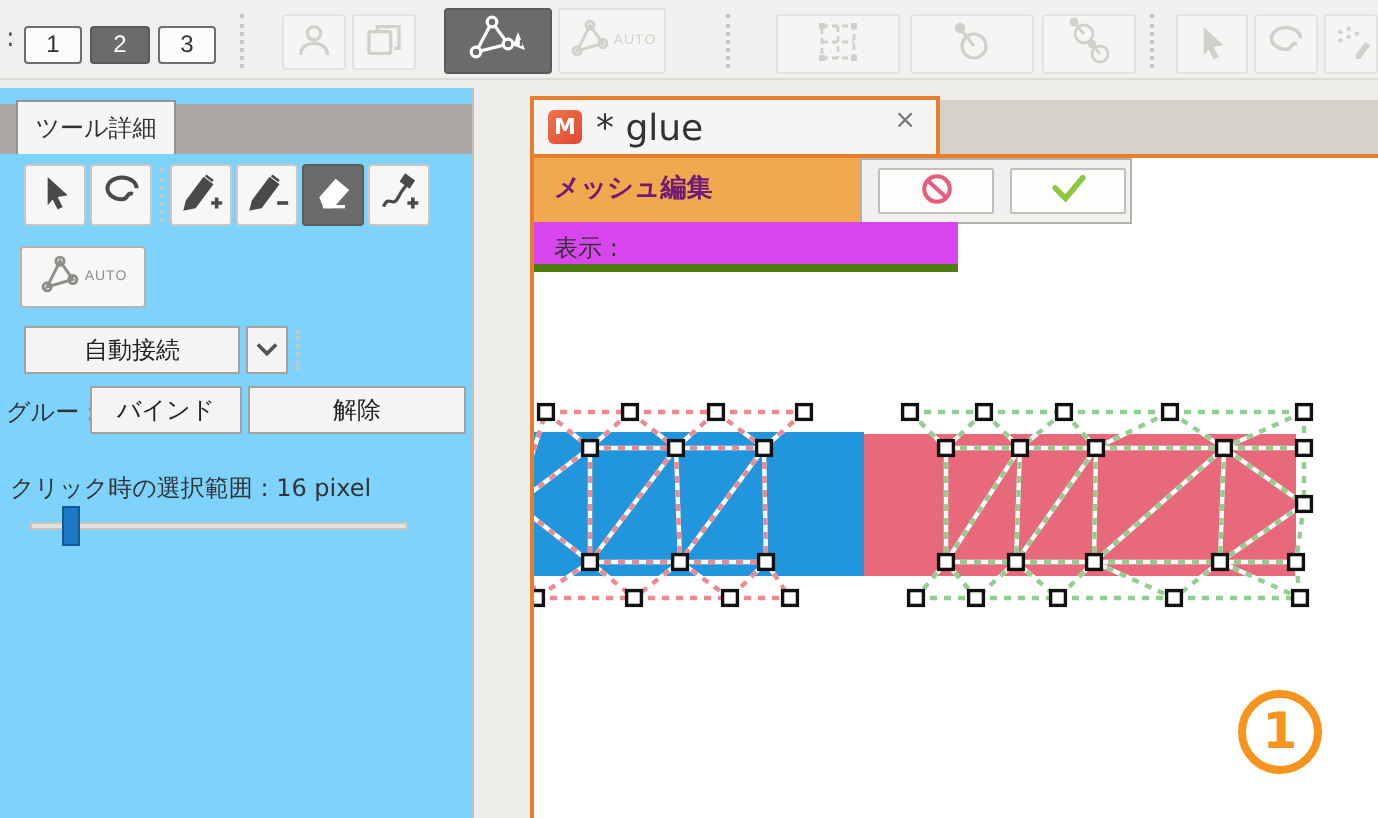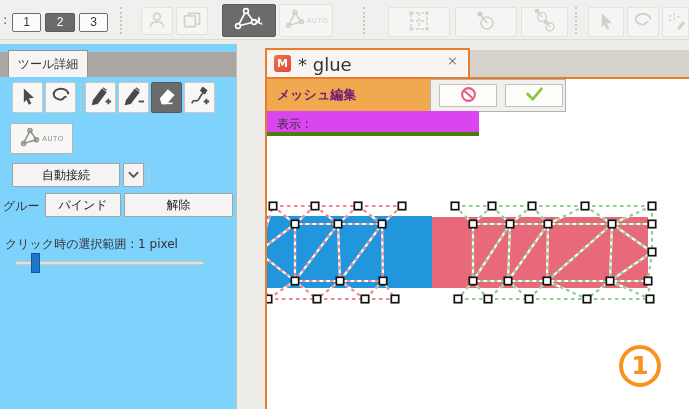--- a/index.html
+++ b/index.html
@@ -270,21 +270,21 @@
             <path d="M1 1 l5 5 5 -5"></path>
           </svg>
       </span>
     </button>
     <div class="pvsep" style="left:148px;top:121px;height:20px;"></div>
 
     <span class="plabel" style="left:3px;top:154px;">グルー :</span>
     <button class="pbtn" style="left:124px;top:149px;width:109px;">解除</button>
     <button class="pbtn" style="left:45px;top:149px;width:76px;">バインド</button>
 
-    <span class="plabel" style="left:5px;top:192px;">クリック時の選択範囲 : 1 pixel</span>
+    <span class="plabel" style="left:5px;top:192px;">クリック時の選択範囲 : 16 pixel</span>
     <div id="slider-track"></div>
     <div id="slider-handle"></div>
   </div>
 
   <div id="tabbar-strip"></div>
   <div id="doc-tab">
     <span id="doc-logo">M</span>
     <span id="doc-title">* glue</span>
     <span id="doc-close">×</span>
   </div>

